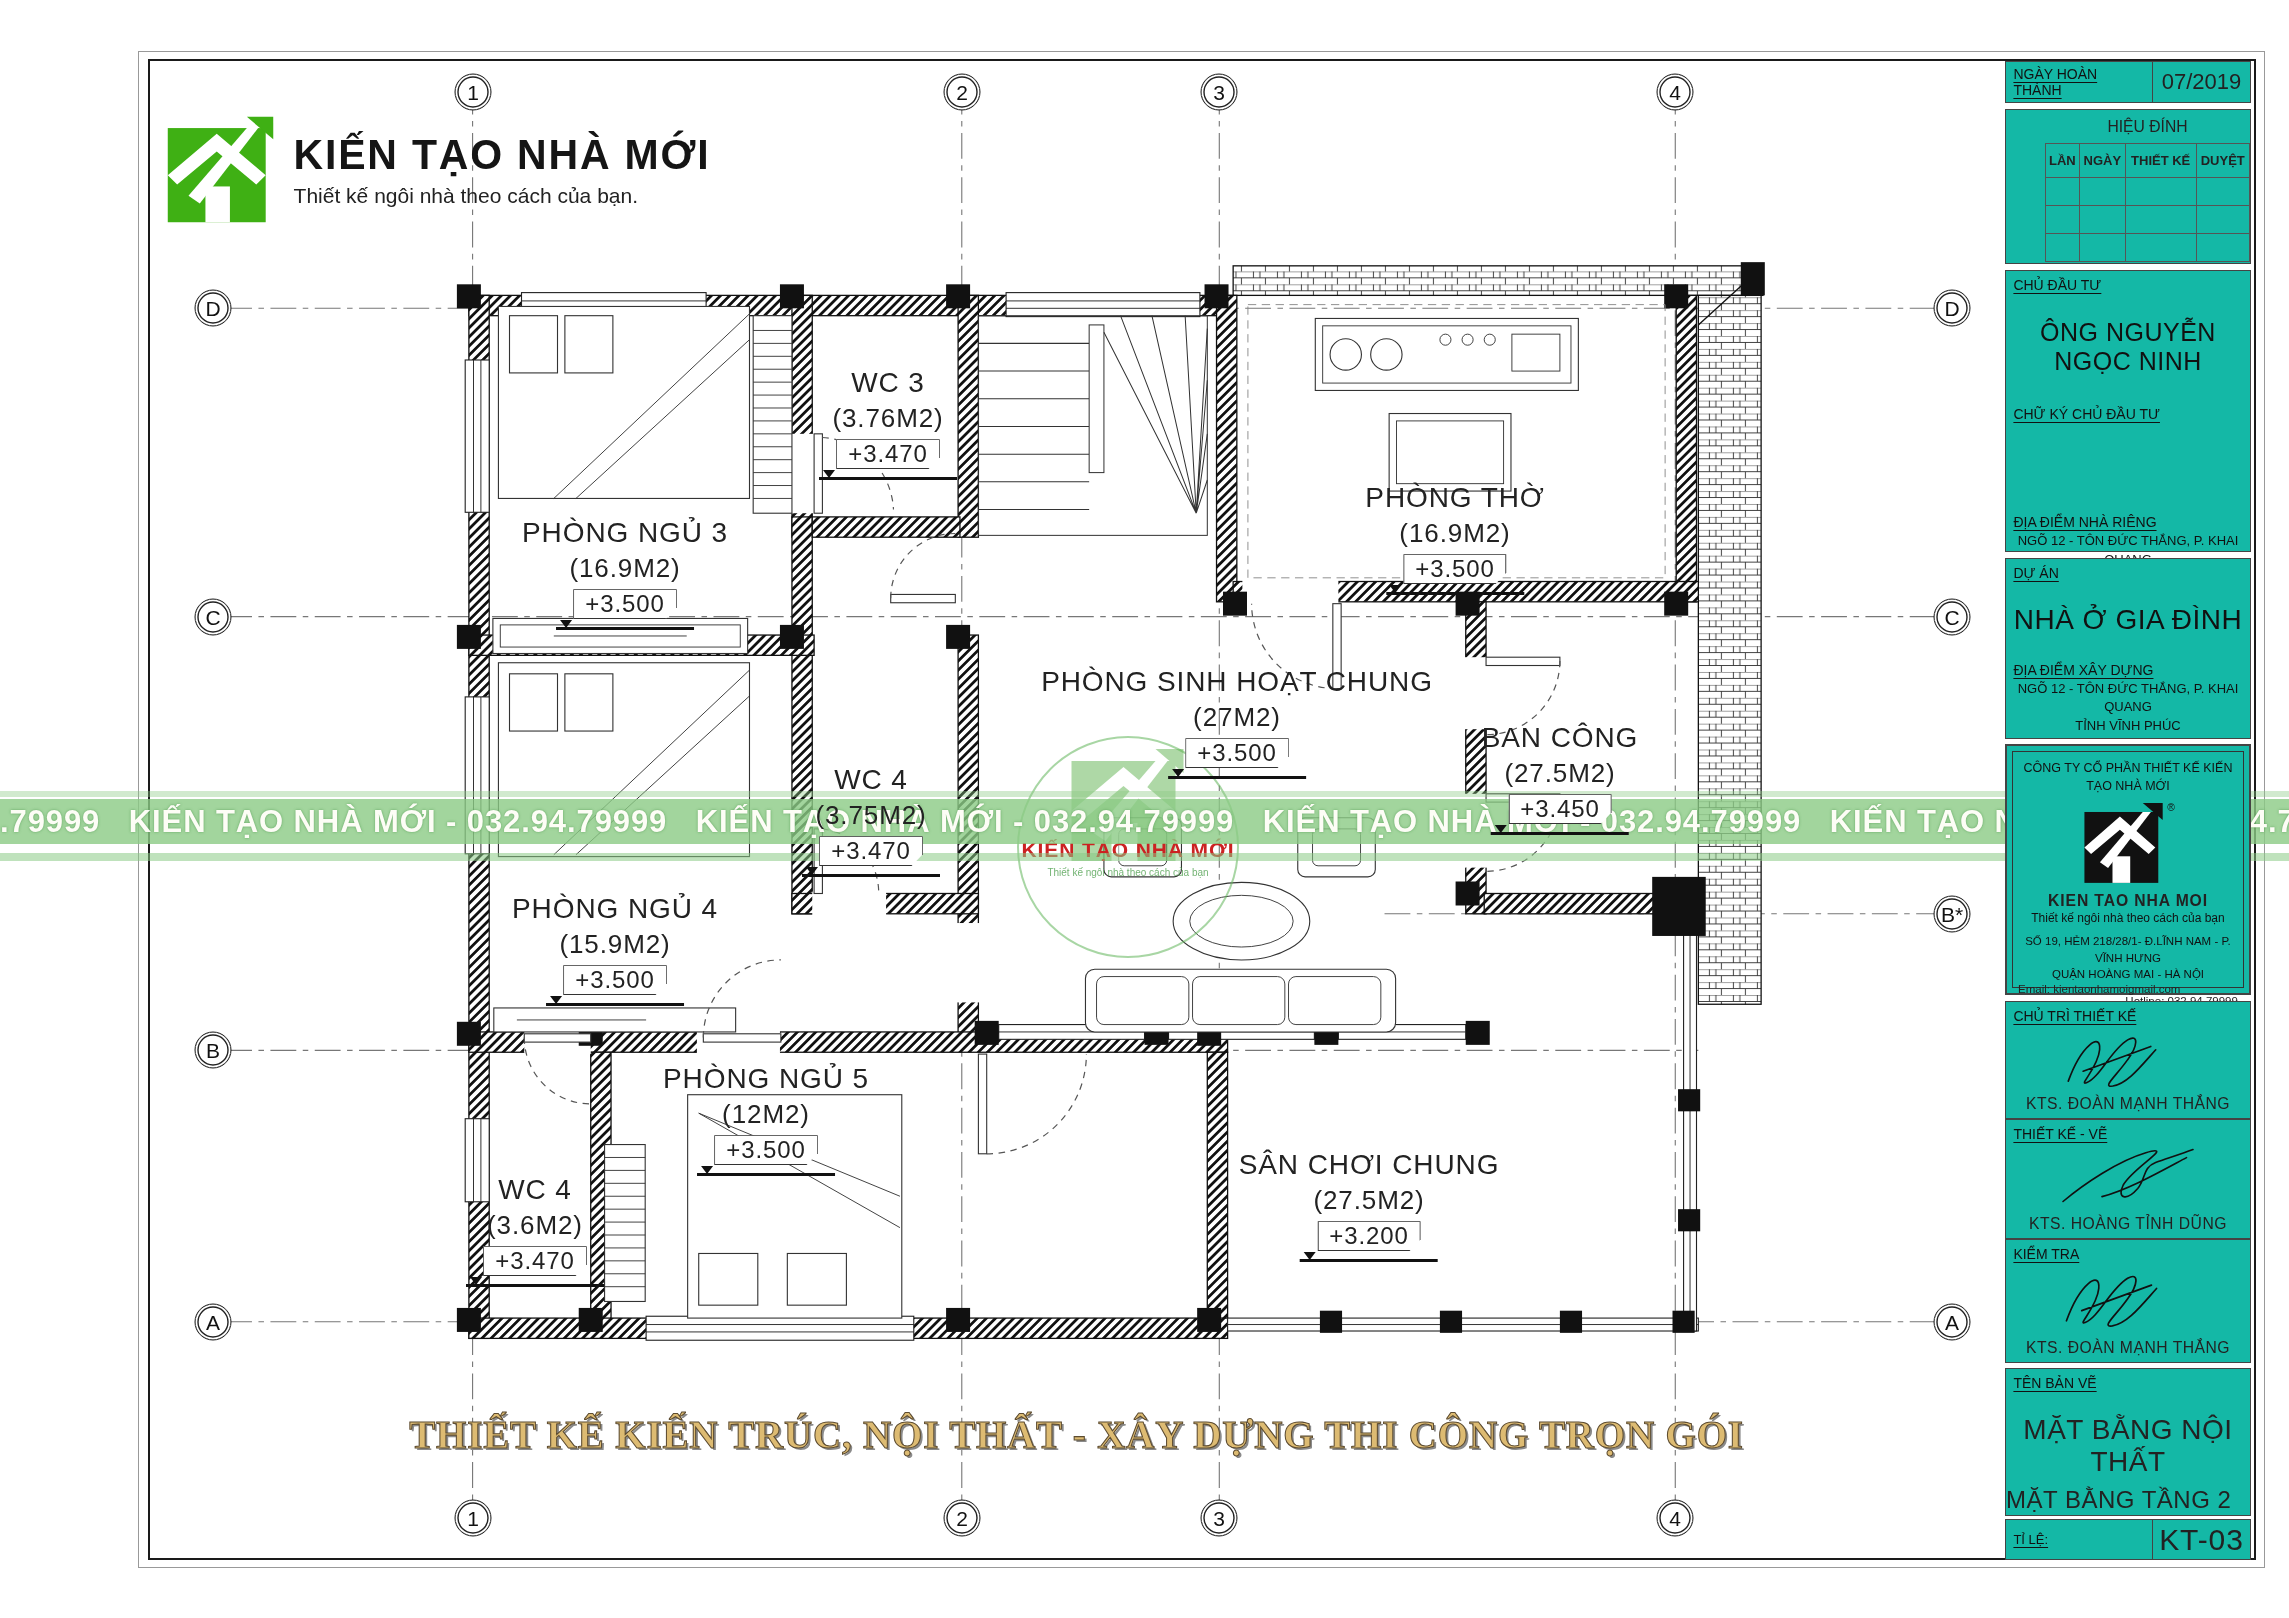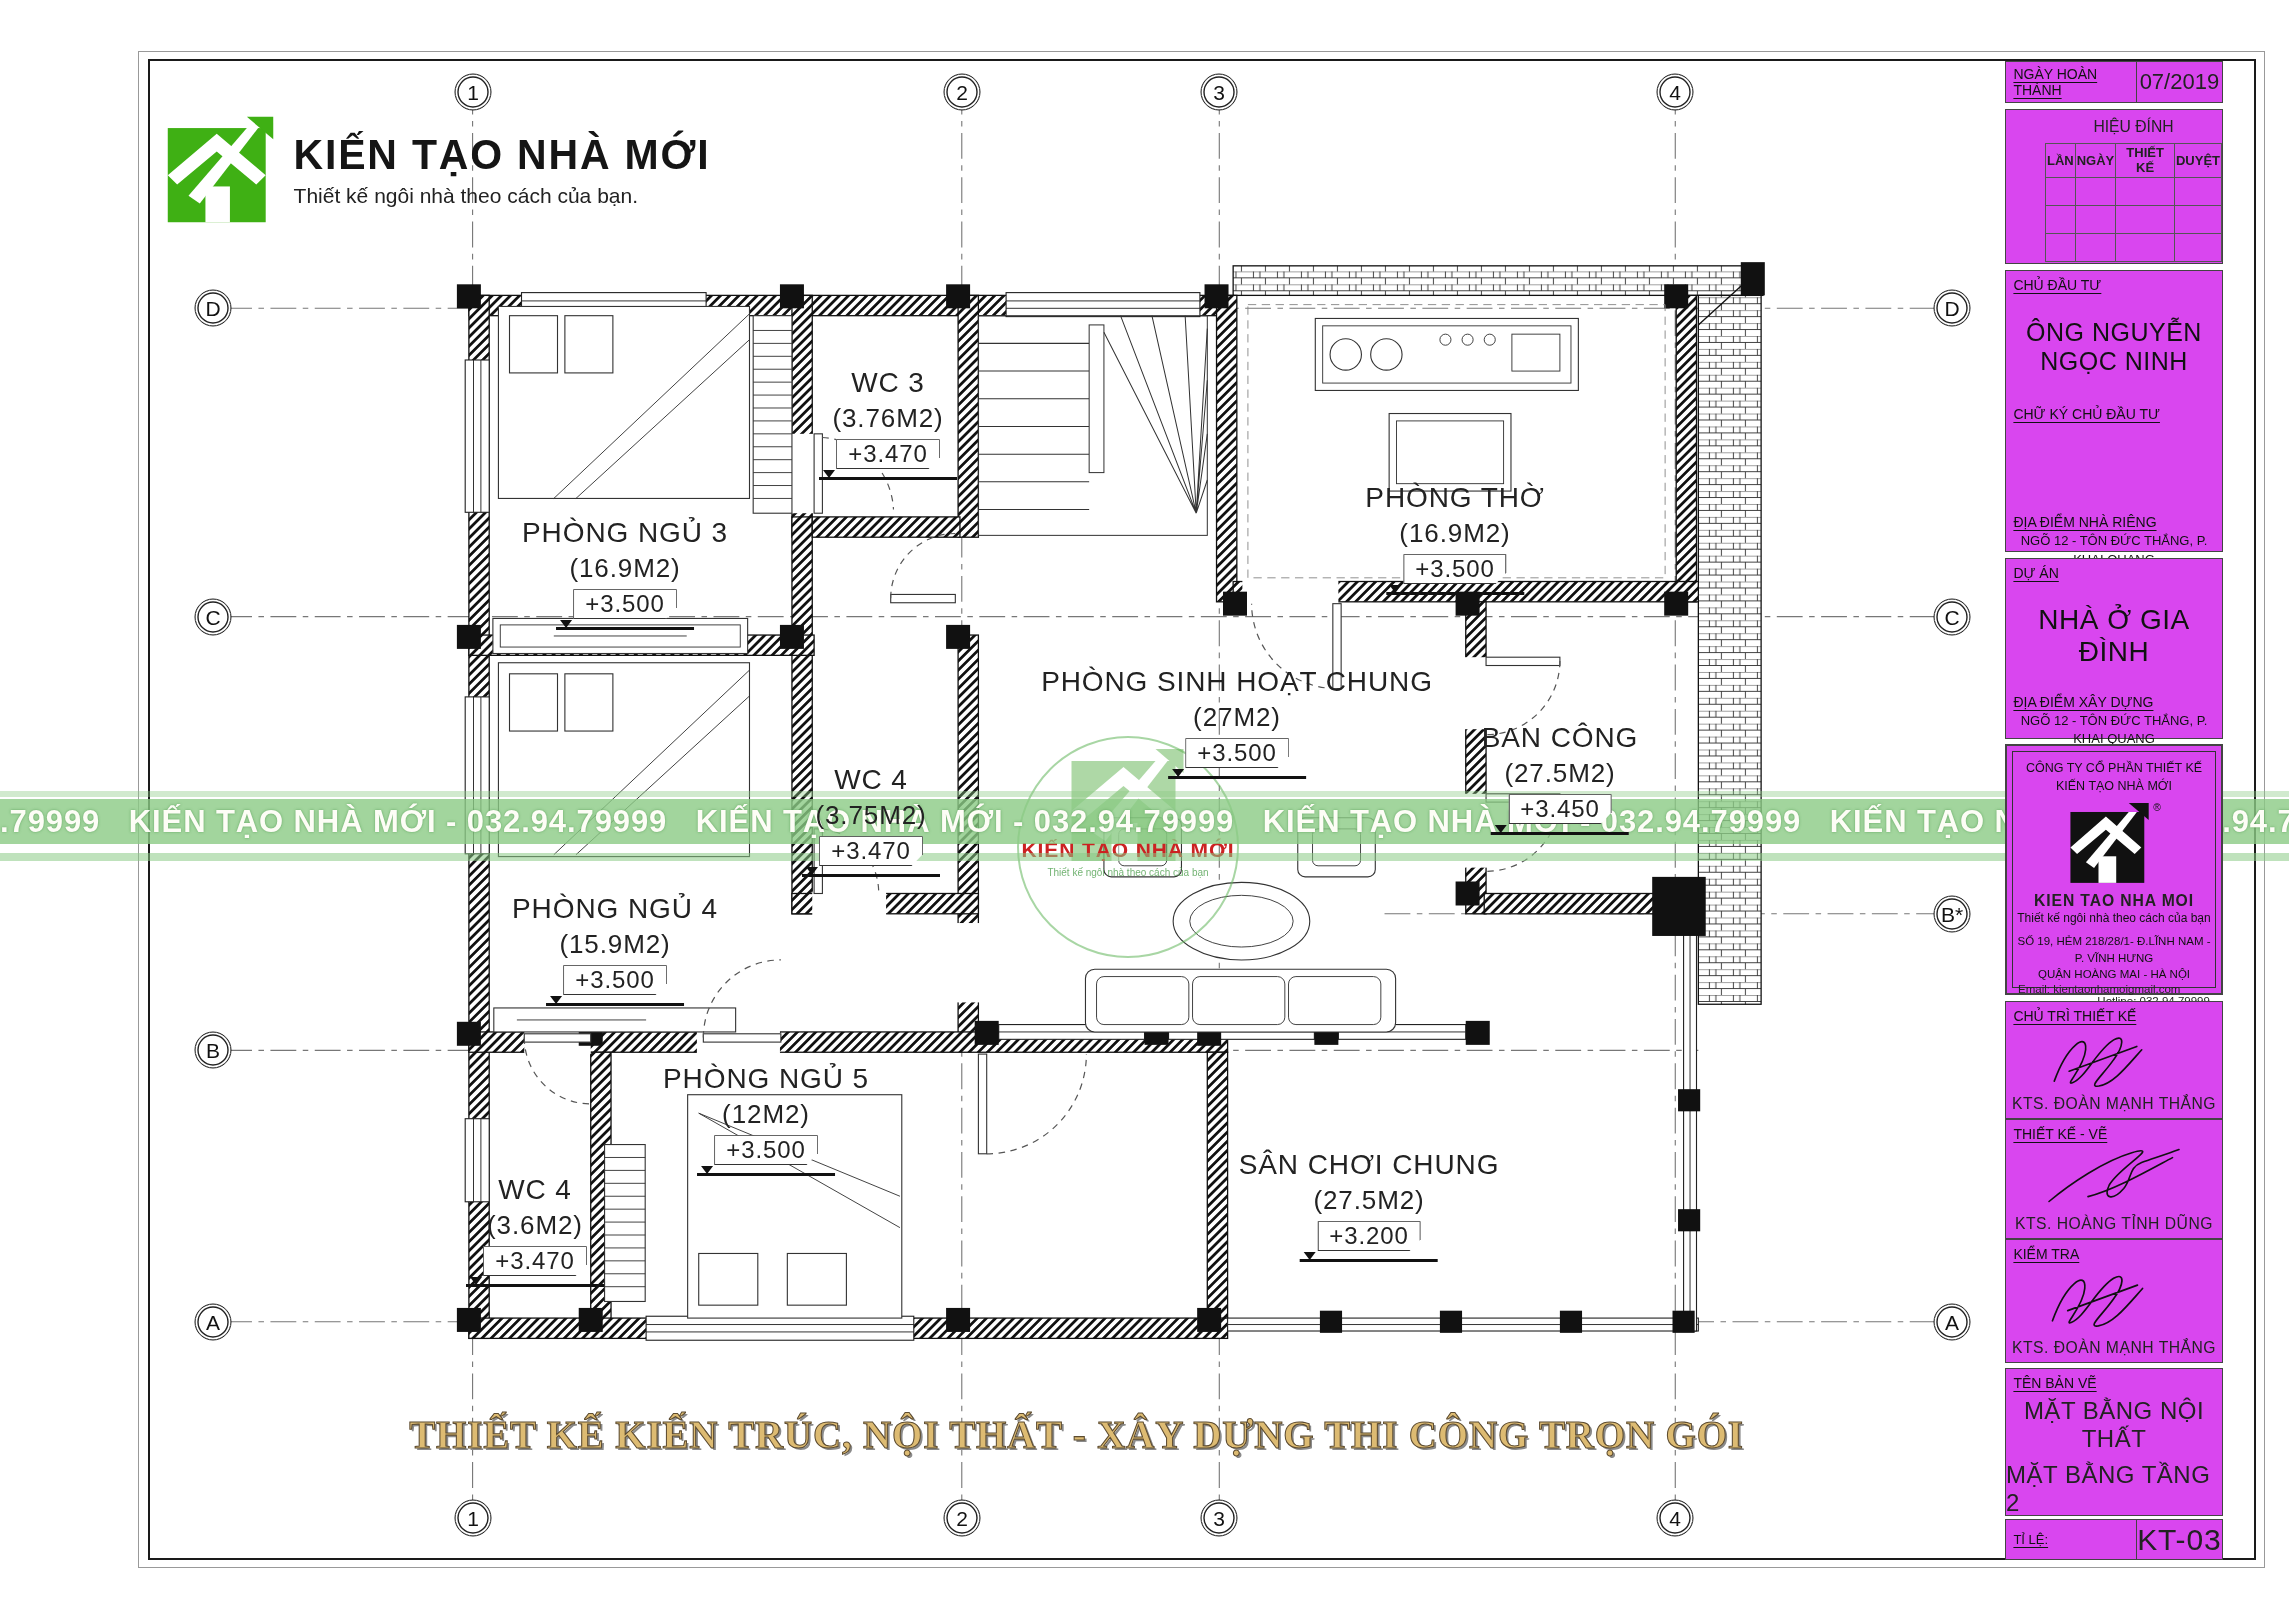--- a/index.html
+++ b/index.html
@@ -59,34 +59,34 @@
           color:#ddbb72;transform:scaleX(.95);
           -webkit-text-stroke:1.1px #5d4c31;
           text-shadow:2.3px 2.3px 0 #8a8a8a;}
   
   #logo{position:absolute;left:164px;top:113px;z-index:6;display:flex;align-items:center;gap:16.6px;}
   #logo .lg-text{display:flex;flex-direction:column;}
   .lg-name{font-size:41px;font-weight:800;letter-spacing:1.8px;color:#151515;transform:scaleY(1.04);}
   .lg-tag{font-size:21px;color:#222;margin-top:5.5px;}
   
   #tb{position:absolute;left:2005px;top:61px;width:220px;height:1499px;z-index:4;font-size:14.8px;}
-  .tb-box{position:absolute;left:0;width:218px;border:1.4px solid #444;background:#d946ef;box-sizing:border-box;}
+  .tb-box{position:absolute;left:0;width:246px;border:1.4px solid #444;background:#14b8a6;box-sizing:border-box;}
   .tb-label{font-size:14px;text-decoration:underline;text-underline-offset:2.8px;padding:5.5px 7.4px 1.8px;color:#111;}
   .tb-small{font-size:13px;text-align:center;color:#111;line-height:1.45;}
   .tb-big{font-size:25px;text-align:center;color:#111;letter-spacing:0.5px;}
   .row2{display:flex;height:100%;align-items:stretch;}
   .row2 .c1{flex:1.35;border-right:1.4px solid #444;display:flex;align-items:center;padding:0 7.4px;}
   .row2 .c2{flex:1;display:flex;align-items:center;justify-content:center;}
   table.rev{width:100%;border-collapse:collapse;}
   table.rev th,table.rev td{border:0.9px solid #555;font-weight:normal;font-size:13px;height:25px;text-align:center;}
   table.rev th{height:31px;font-weight:bold;}
   .rev-title{text-align:center;font-size:15.7px;padding:8.3px 0 6.5px;}
   .co-inner{position:absolute;inset:4.6px;border:1.4px solid #333;text-align:center;}
   .sig-name{position:absolute;left:0;right:0;bottom:5.5px;text-align:center;font-size:15.7px;letter-spacing:0.5px;}
-  .dn1{font-size:24px;text-align:center;letter-spacing:0.5px;margin-top:5px;}
+  .dn1{font-size:28px;text-align:center;letter-spacing:0.5px;margin-top:22px;}
   .dn2{font-size:24px;letter-spacing:0.5px;margin-top:7.4px;}
   .kt{font-size:30px;letter-spacing:0.9px;}
 </style>
 </head>
 <body>
 
 <div id="page">
 
   <div class="sheet-outer"></div>
   <div class="sheet-inner"></div>

